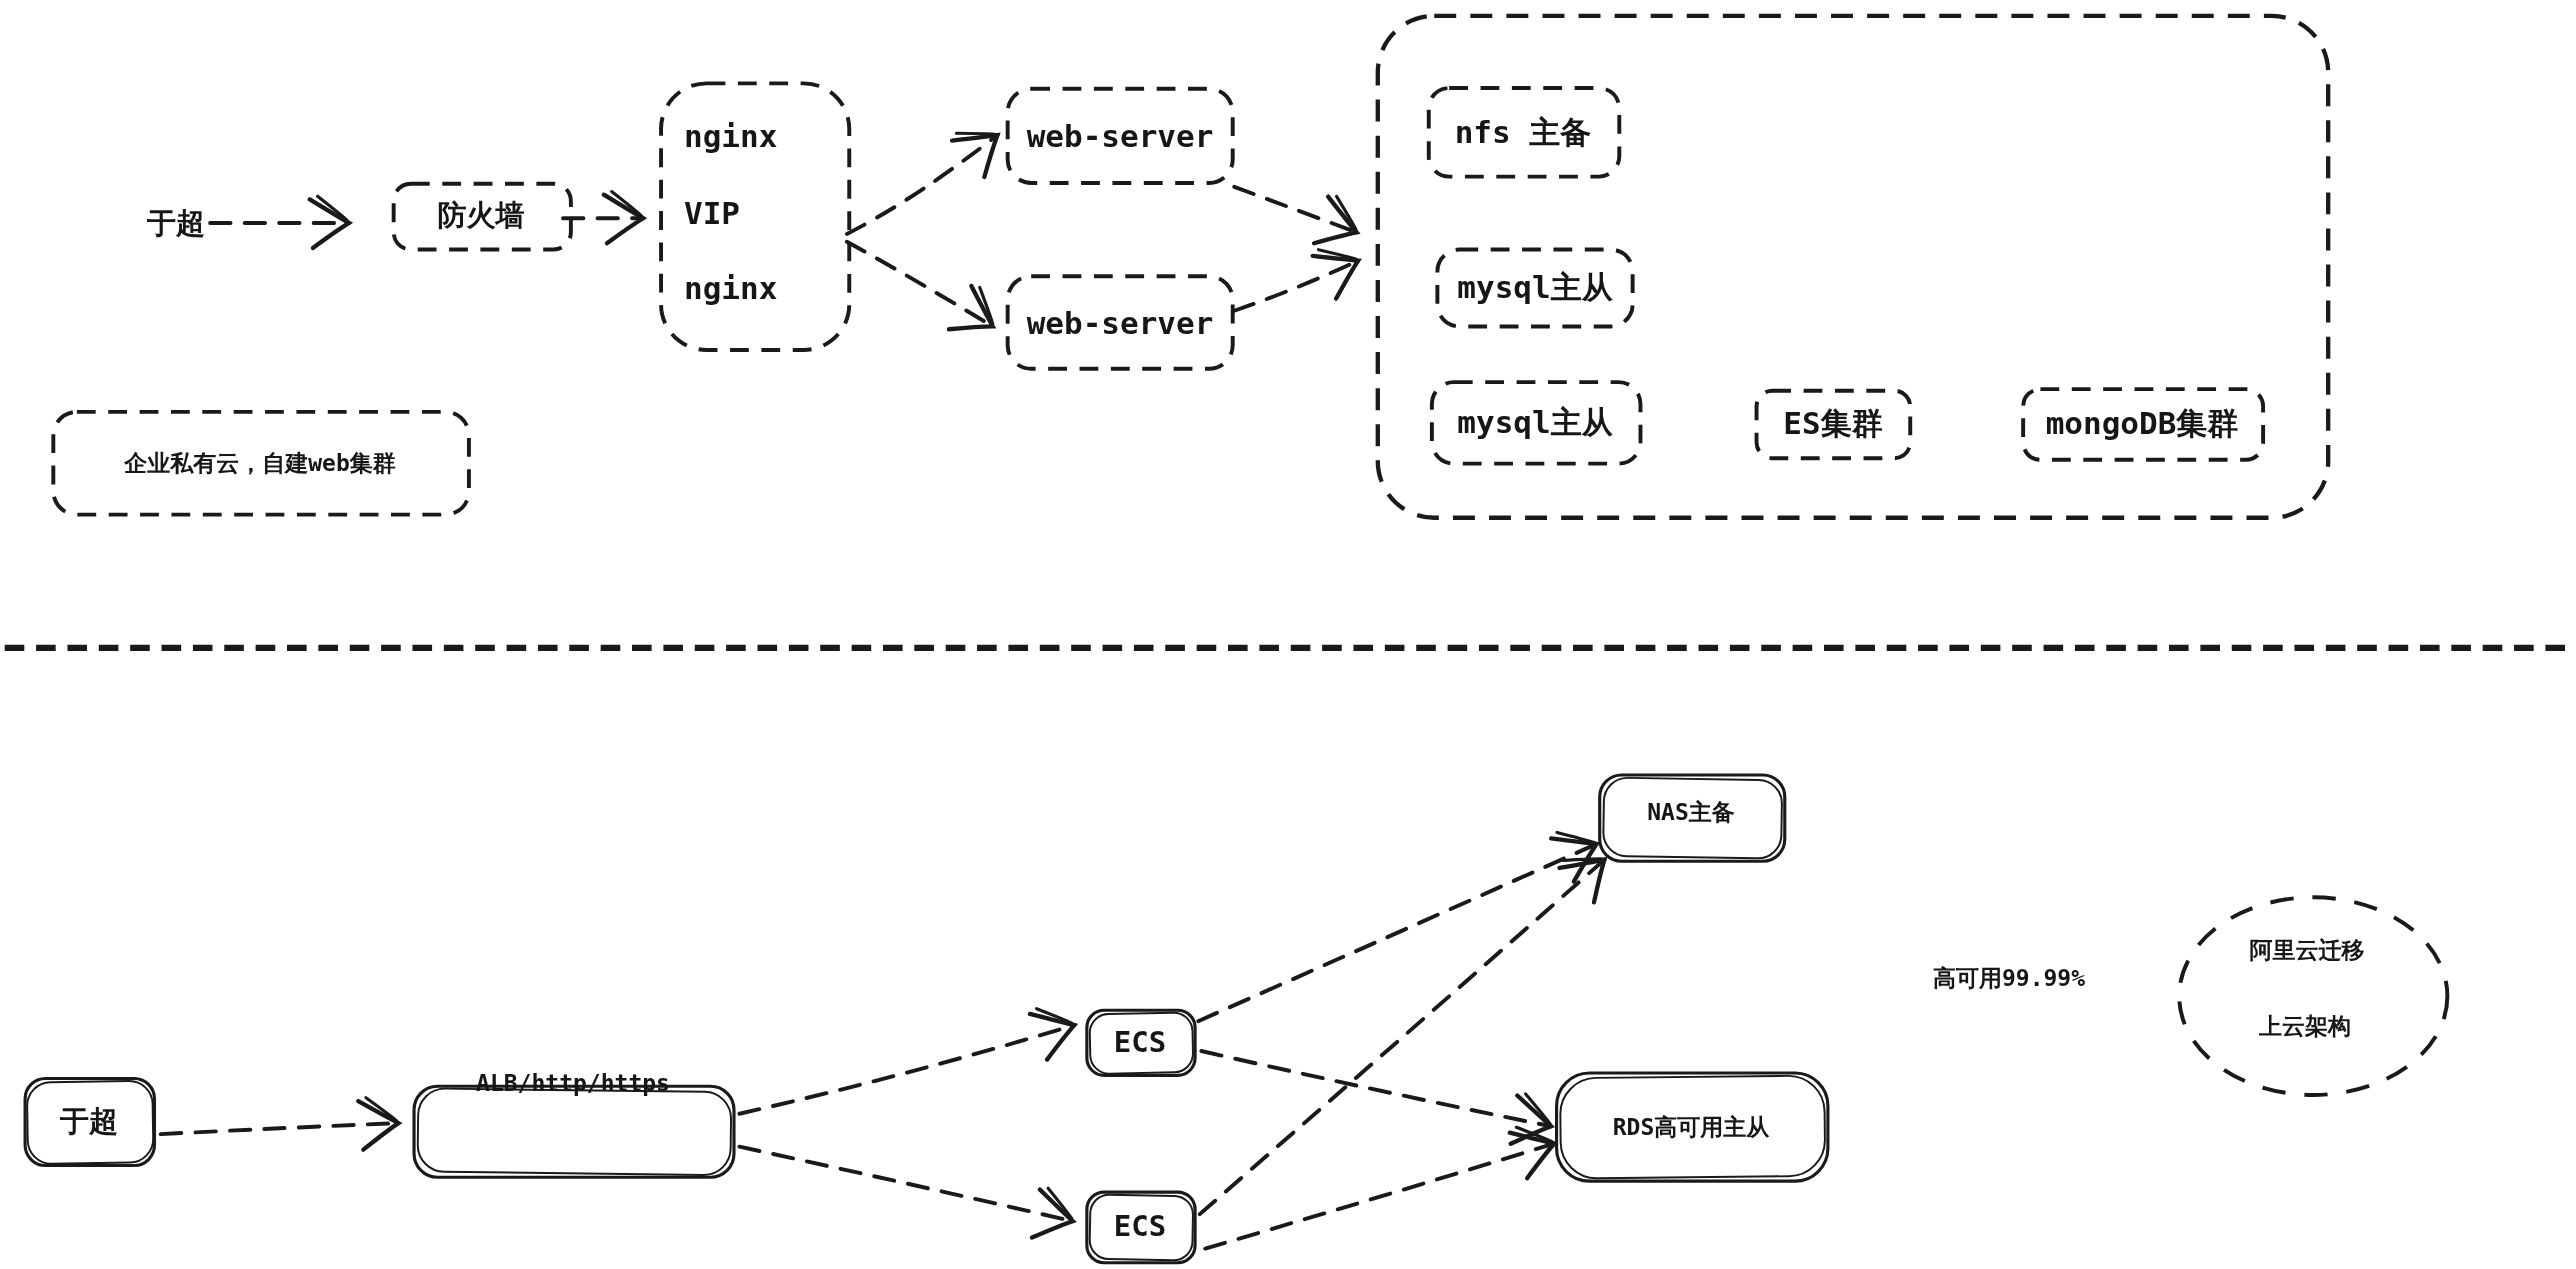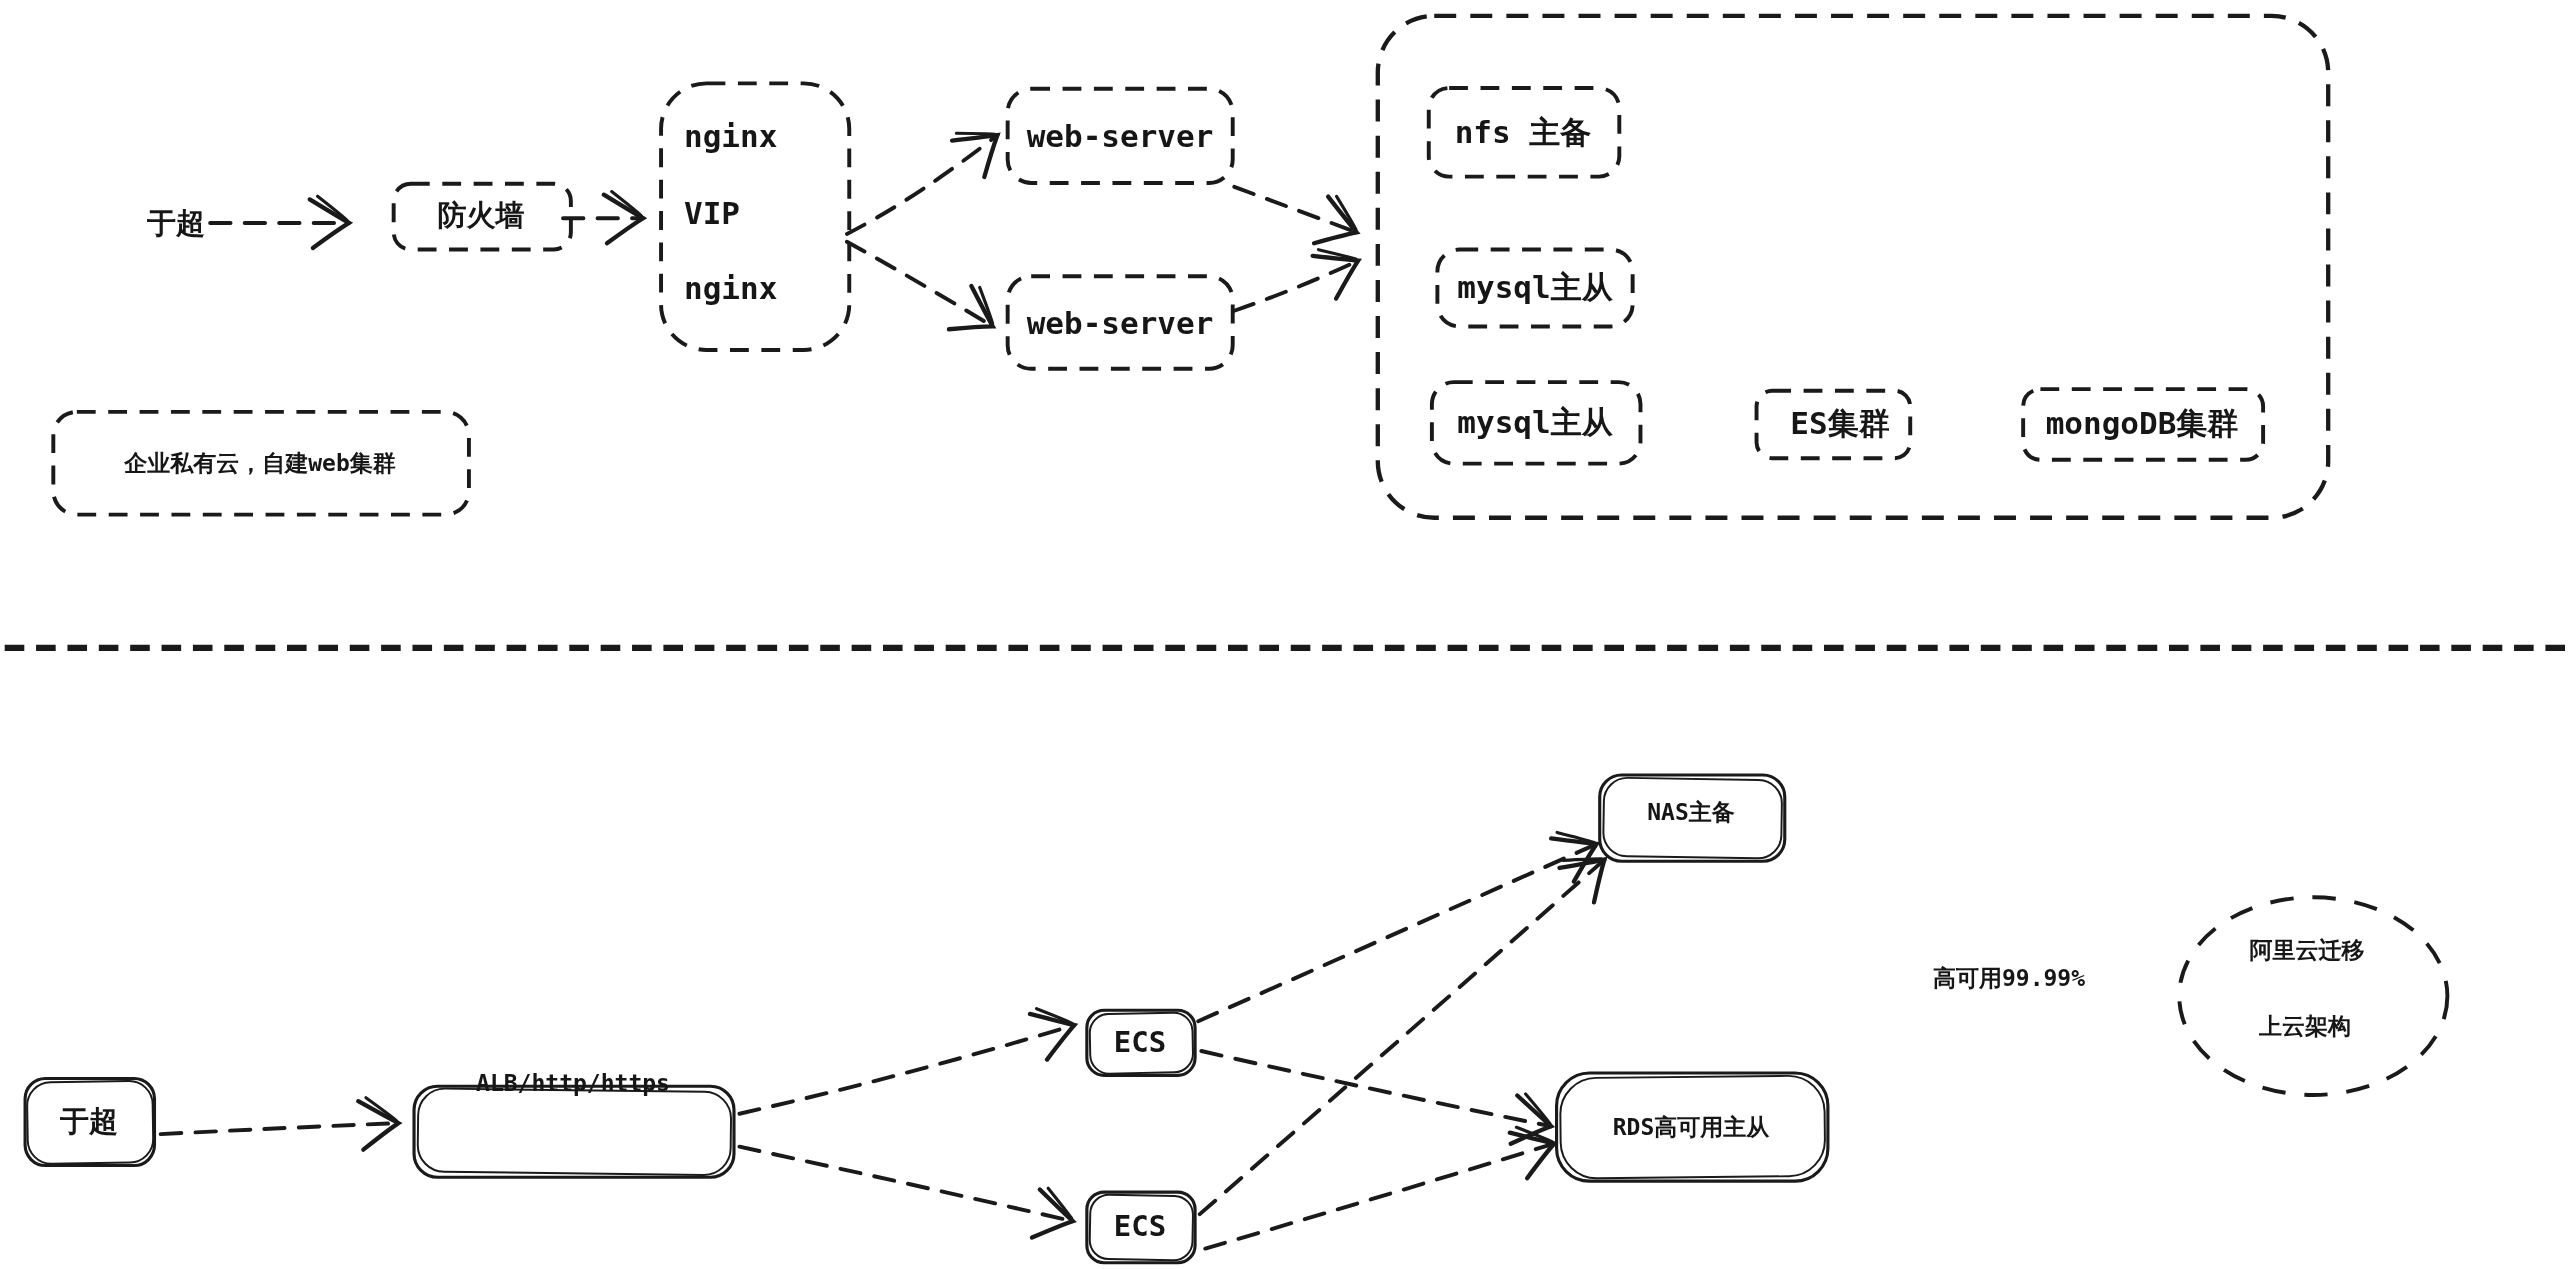--- a/index.html
+++ b/index.html
@@ -112,21 +112,21 @@
   <div class="lbl-left fs40" style="left:684px; top:136px;">nginx</div>
   <div class="lbl-left fs40" style="left:684px; top:213px;">VIP</div>
   <div class="lbl-left fs40" style="left:684px; top:288px;">nginx</div>
 
   <div class="lbl fs40" style="left:1120px; top:136px;">web-server</div>
   <div class="lbl fs40" style="left:1120px; top:323px;">web-server</div>
 
   <div class="lbl fs40" style="left:1523px; top:132px;">nfs 主备</div>
   <div class="lbl fs40" style="left:1535px; top:287px;">mysql主从</div>
   <div class="lbl fs40" style="left:1535px; top:422px;">mysql主从</div>
-  <div class="lbl fs40" style="left:1833px; top:423px;margin-left:7px;">ES集群</div>
+  <div class="lbl fs40" style="left:1833px; top:423px;">ES集群</div>
   <div class="lbl fs40" style="left:2142px; top:423px;">mongoDB集群</div>
 
   <div class="lbl fs42" style="left:260px; top:463px;">企业私有云，自建web集群</div>
 
   <div class="lbl fs44" style="left:89px; top:1121px;">于超</div>
   <div class="lbl fs42" style="left:573px; top:1083px;">ALB/http/https</div>
   <div class="lbl fs44" style="left:1140px; top:1042px;">ECS</div>
   <div class="lbl fs44" style="left:1140px; top:1226px;">ECS</div>
   <div class="lbl fs42" style="left:1691px; top:812px;">NAS主备</div>
   <div class="lbl fs42" style="left:1691px; top:1127px;">RDS高可用主从</div>

